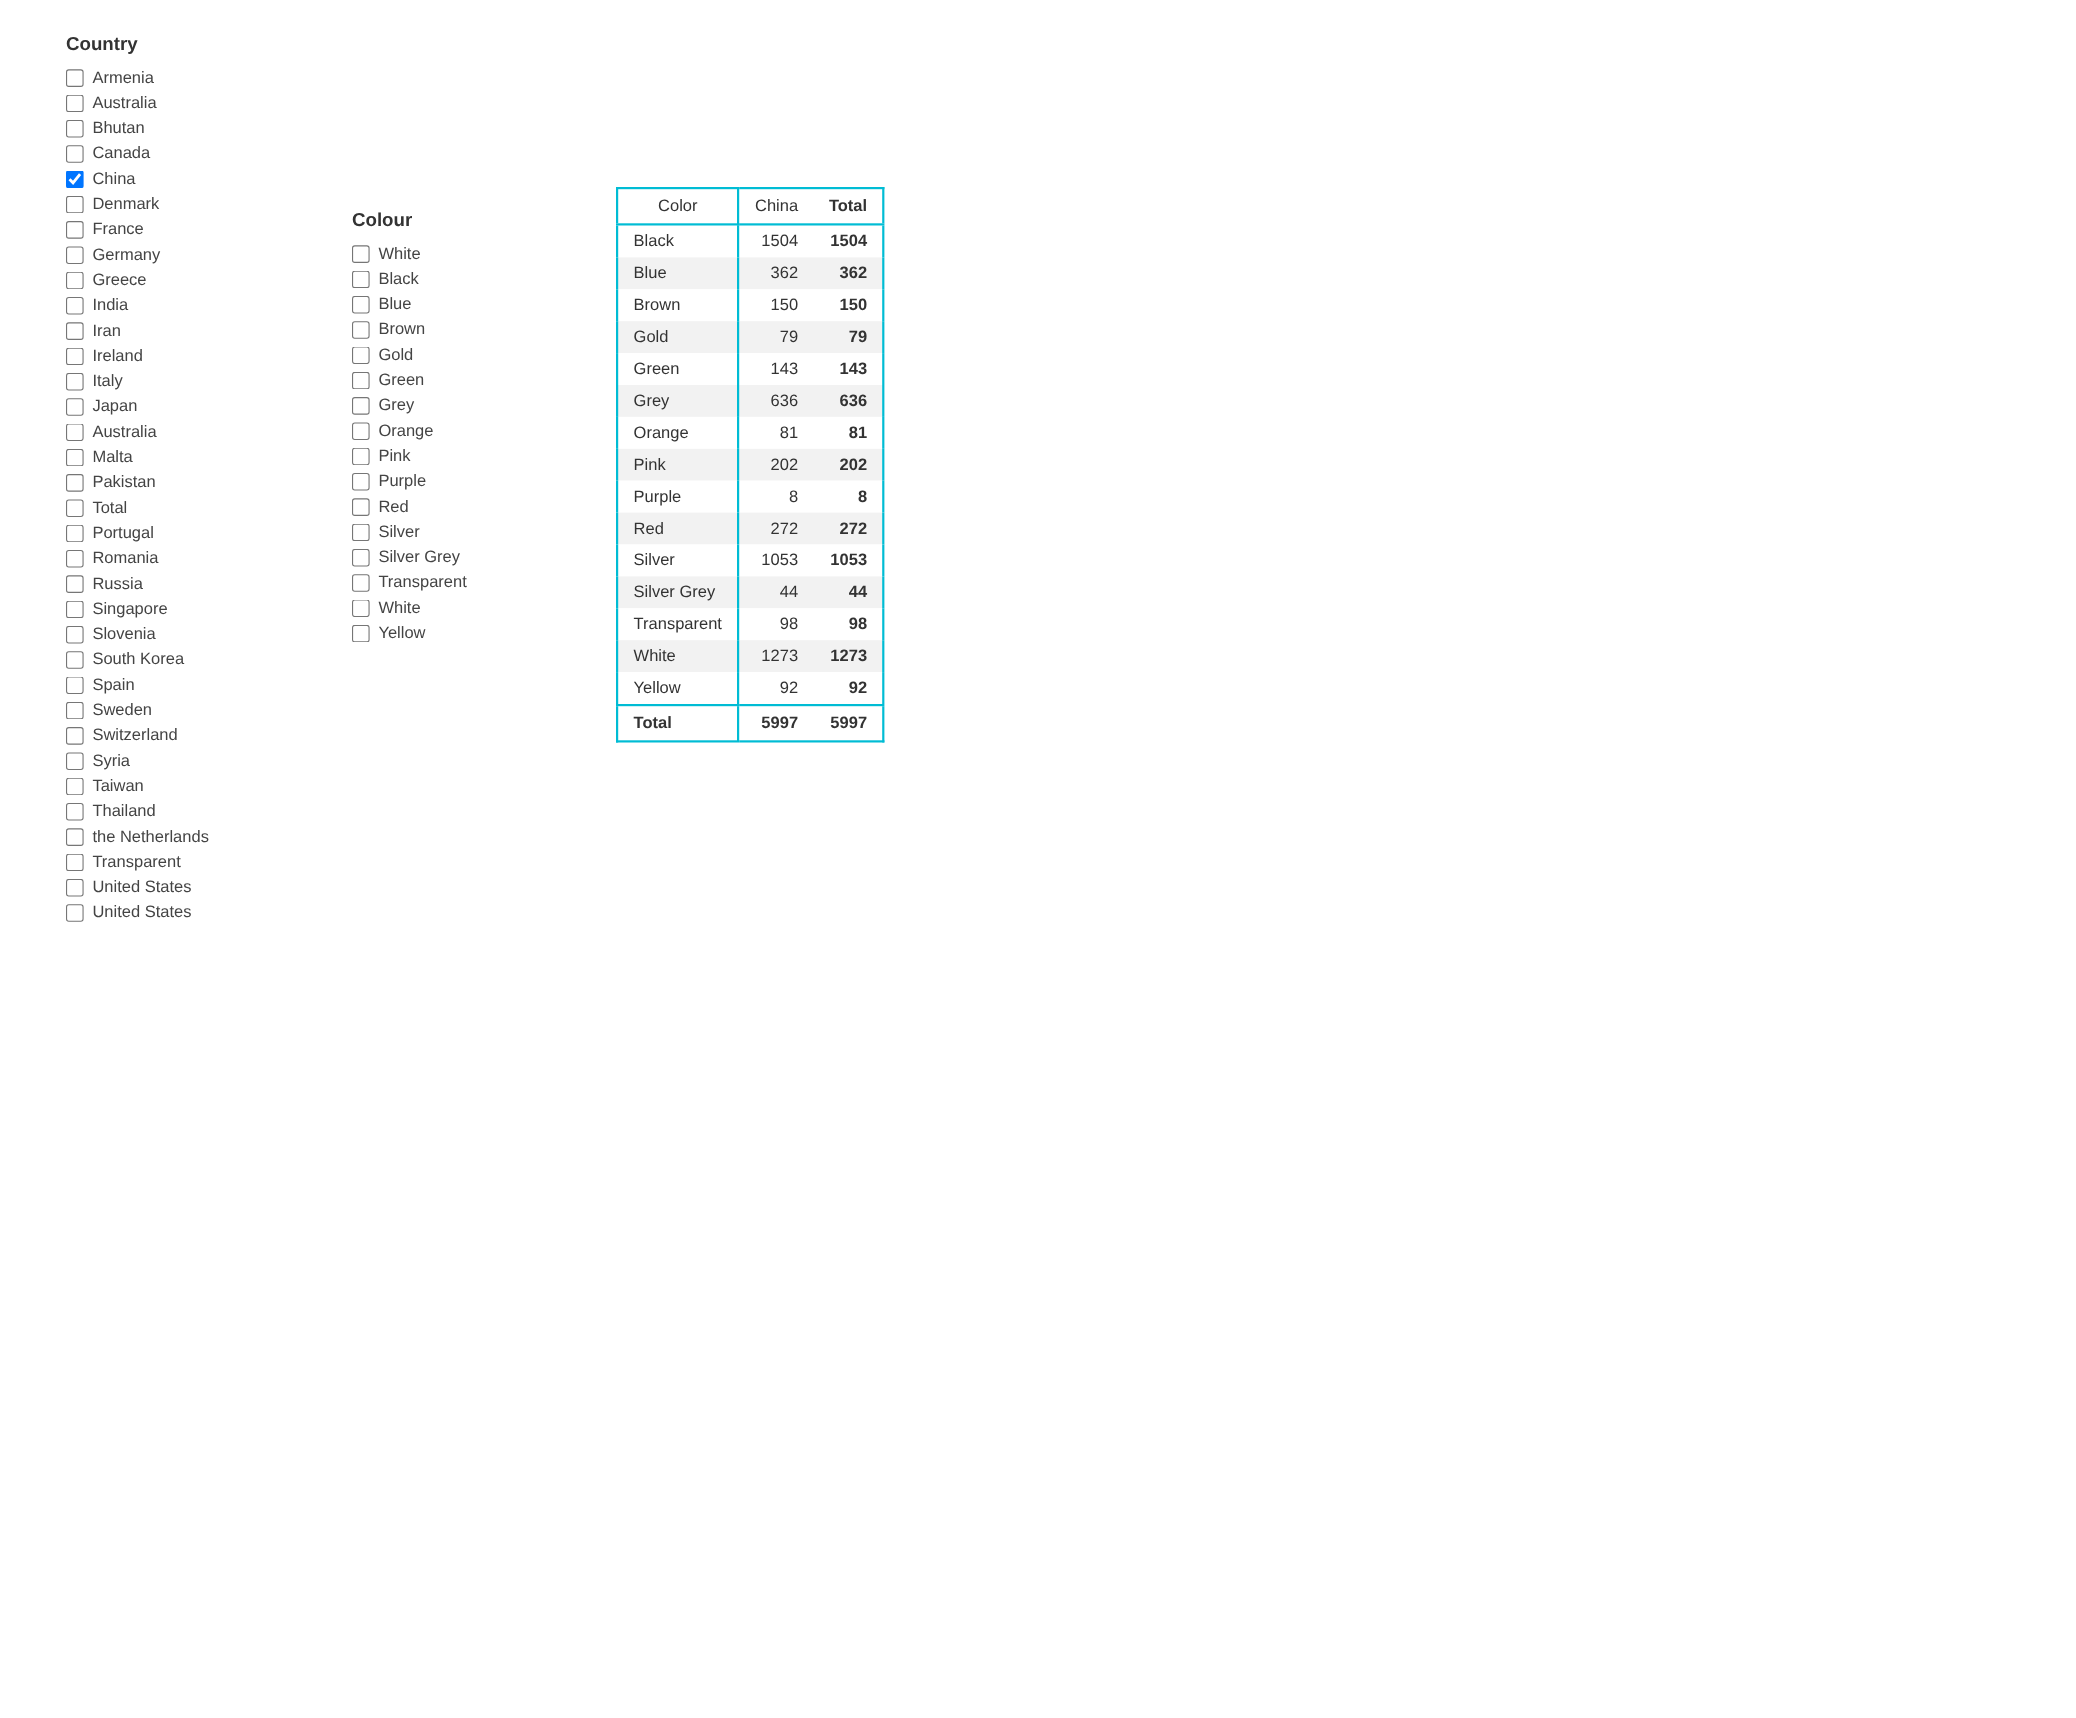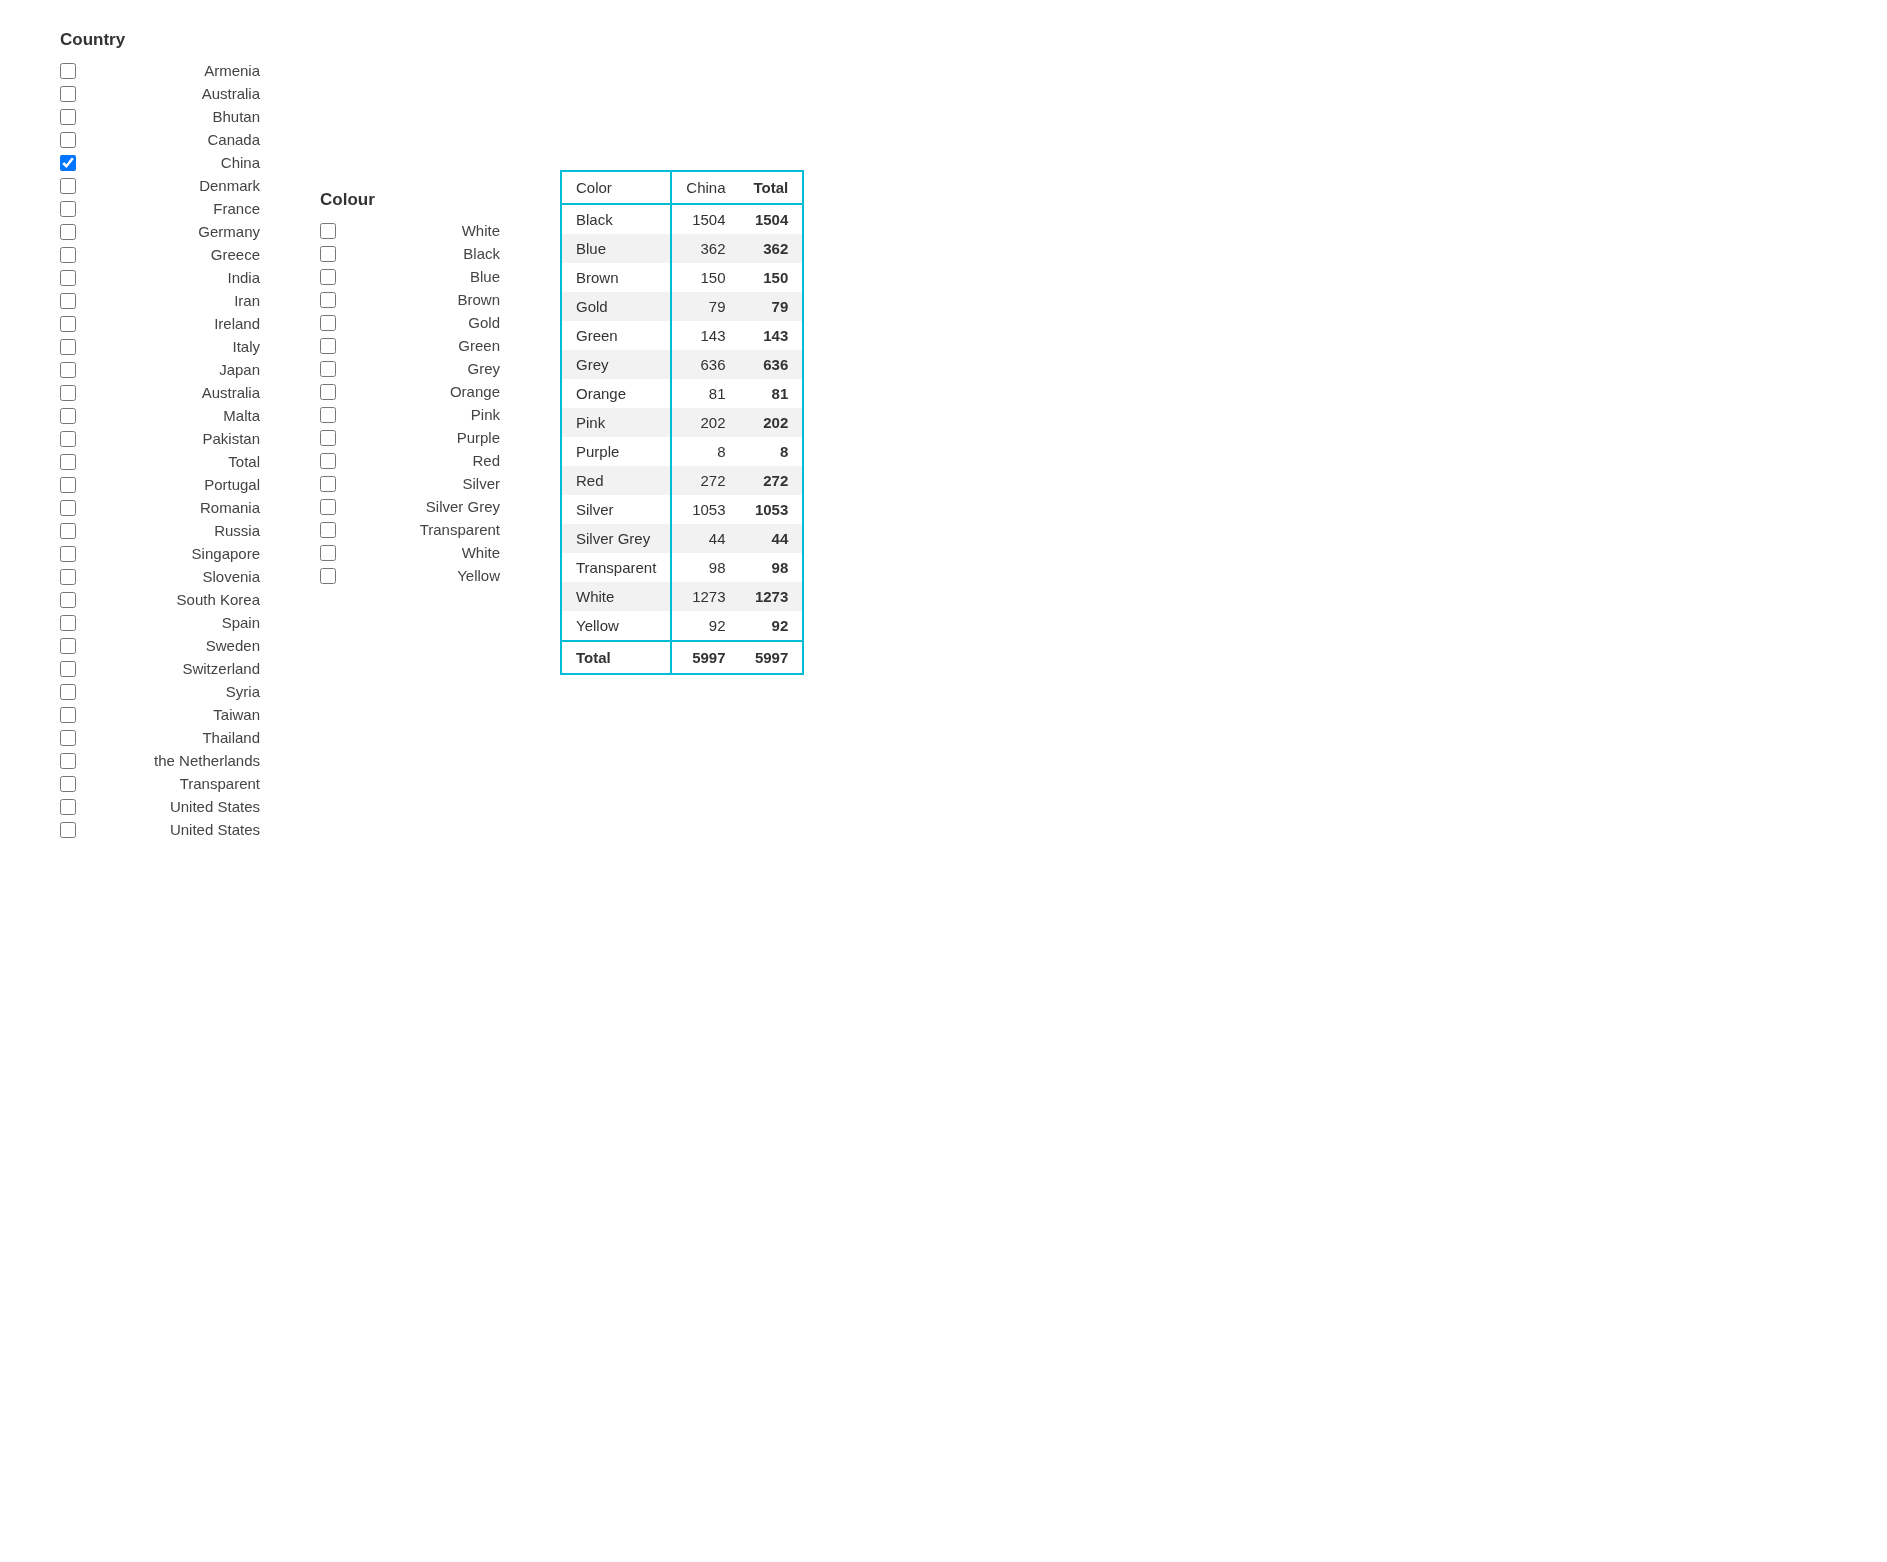--- a/index.html
+++ b/index.html
@@ -27,21 +27,20 @@
     .checkbox-list {
       display: flex;
       flex-direction: column;
       gap: 6px;
     }
     .checkbox-item {
       display: flex;
       align-items: center;
       gap: 8px;
       cursor: pointer;
-      justify-content: space-between;
     }
     .checkbox-item input[type="checkbox"] {
       width: 16px;
       height: 16px;
       cursor: pointer;
       flex-shrink: 0;
     }
     .checkbox-item label {
       cursor: pointer;
       font-size: 15px;
@@ -59,21 +58,21 @@
     .data-table-section {
       padding-top: 140px;
     }
     table {
       border-collapse: collapse;
       min-width: 220px;
       border: 2px solid #00bcd4;
     }
     table thead tr th {
       padding: 7px 14px;
-      text-align: left;
+      text-align: center;
       font-weight: normal;
       font-size: 15px;
       border-bottom: 2px solid #00bcd4;
       background: #fff;
     }
     table thead tr th:last-child {
       font-weight: bold;
     }
     table tbody tr td {
       padding: 6px 14px;

